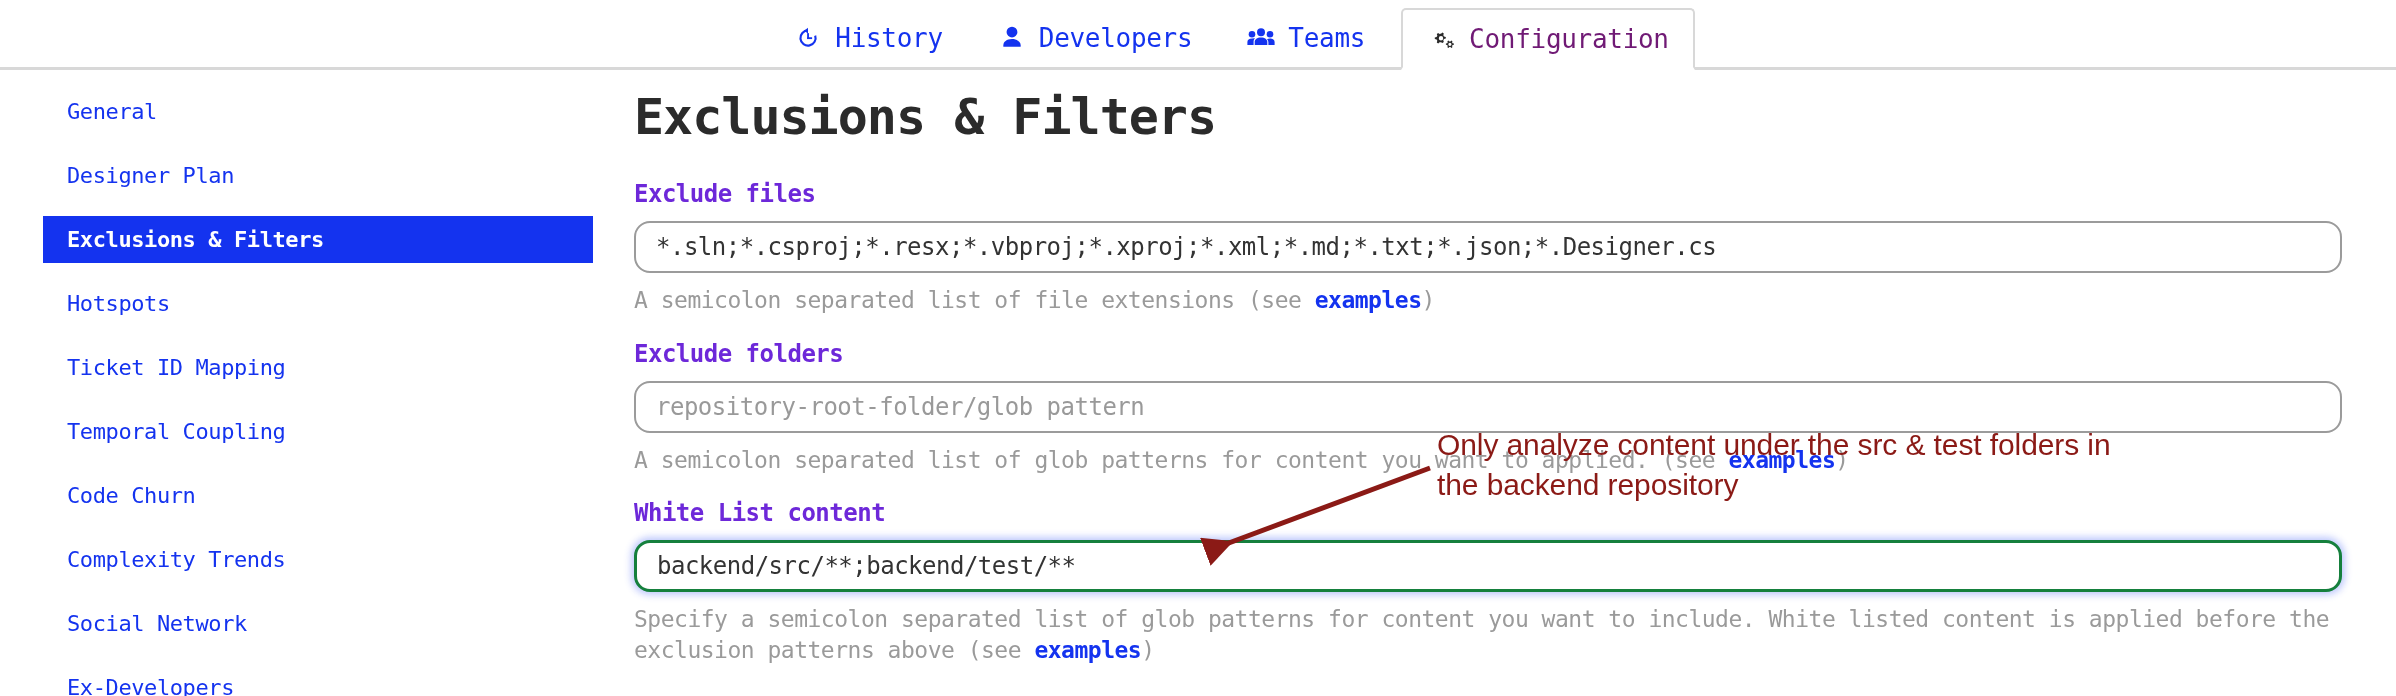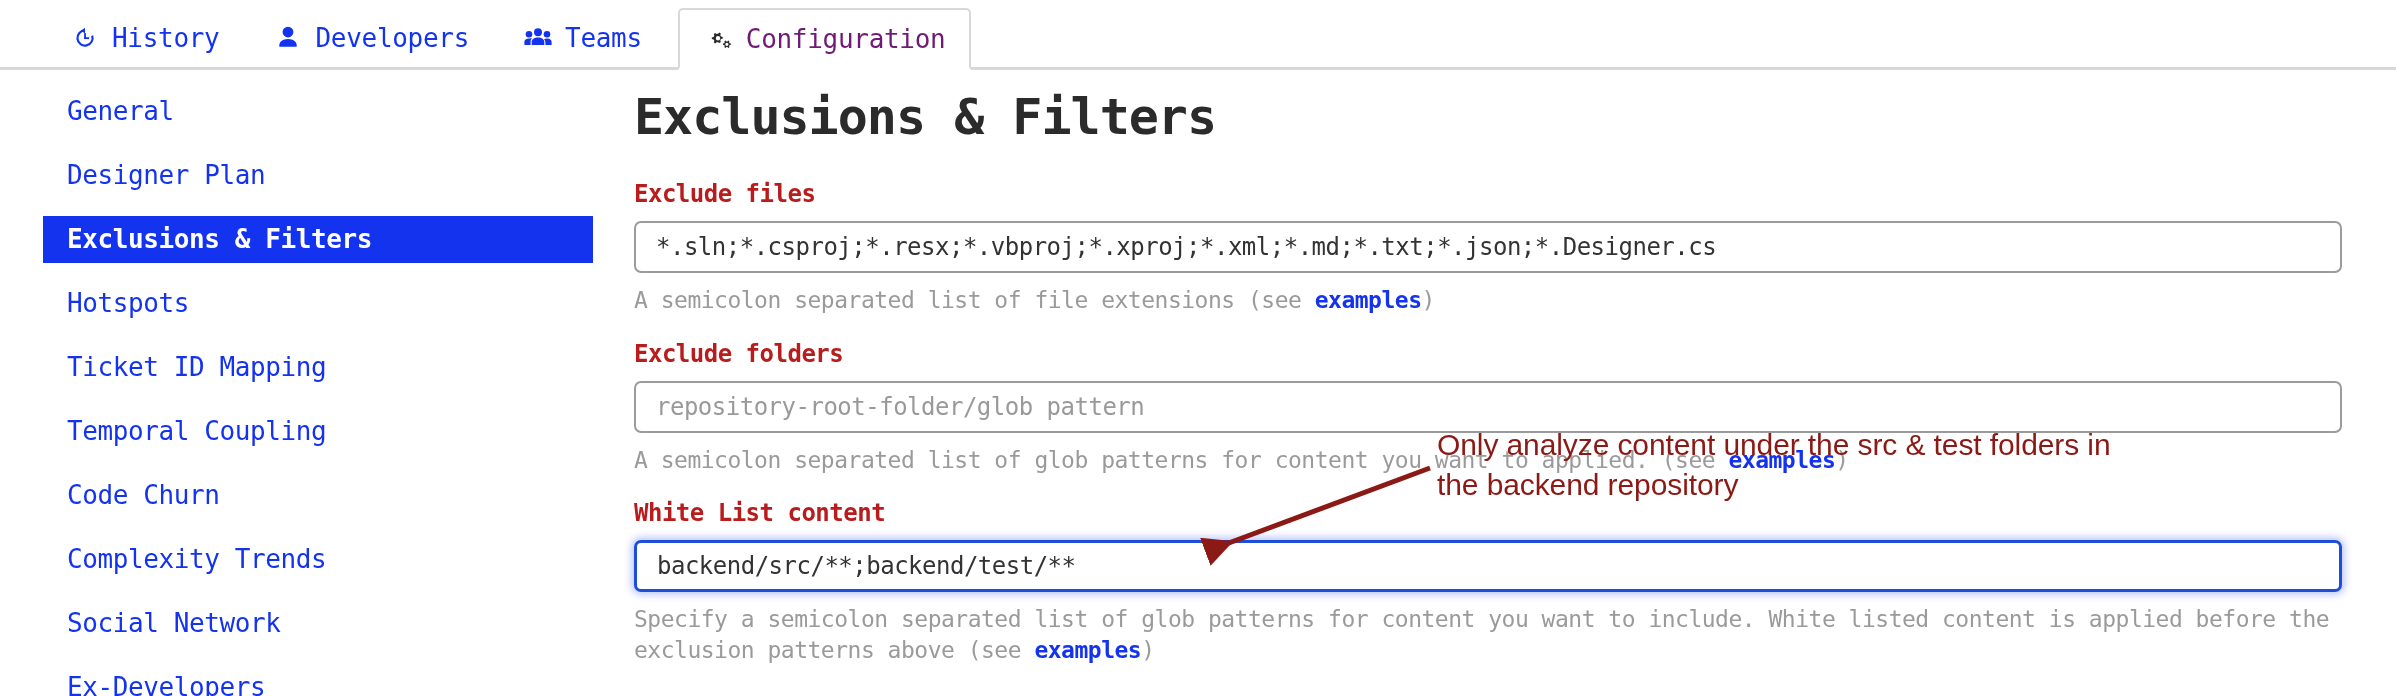--- a/index.html
+++ b/index.html
@@ -8,22 +8,23 @@
     background: #ffffff;
     font-family: "DejaVu Sans Mono", monospace;
     overflow: hidden;
   }
   .page { position: relative; width: 2396px; height: 696px; }
 
   
   .tabbar {
     position: absolute; left: 0; top: 0; width: 2396px; height: 70px;
     display: flex; align-items: flex-end;
-    padding-left: 43px;
+    padding-left: 65px;
     border-bottom: 3px solid #d8d8d8;
+    justify-content: center;
   }
   .tab {
     display: flex; align-items: center; gap: 12px;
     height: 62px; padding: 0 24px;
     font-size: 26px; letter-spacing: -0.3px;
     color: #1433ef; white-space: nowrap;
     background: transparent;
     border: 3px solid transparent;
     border-bottom: none;
     position: relative;
@@ -41,52 +42,52 @@
                 width: 30px; height: 28px; }
   .tab .ticon svg { display: block; }
 
   
   .sidebar {
     position: absolute; left: 43px; top: 88px; width: 550px;
   }
   .side-item {
     display: block; height: 47px; line-height: 47px;
     padding-left: 24px;
-    font-size: 26px; color: #1433ef; letter-spacing: -0.4px;
+    font-size: 22px; color: #1433ef; letter-spacing: -0.4px;
     white-space: nowrap;
     margin-bottom: 17px;
   }
   .side-item.active {
     background: #1433ef; color: #ffffff; font-weight: bold;
   }
 
   
   .content {
     position: absolute; left: 634px; top: 88px; width: 1708px;
   }
   .page-title {
     font-size: 50px; font-weight: bold; color: #2b2b2b;
     letter-spacing: -1px; margin-bottom: 34px;
   }
   .field-label {
-    font-size: 24px; font-weight: bold; color: #b91c1c;
+    font-size: 24px; font-weight: bold; color: #6d28d9;
     letter-spacing: -0.5px; margin-bottom: 13px;
   }
   .field-input {
     display: block; width: 1708px; height: 52px;
-    border: 2px solid #9b9b9b; border-radius: 7px;
+    border: 2px solid #9b9b9b; border-radius: 16px;
     background: #ffffff;
     padding: 0 20px;
     font-family: "DejaVu Sans Mono", monospace;
     font-size: 24px; color: #333333; letter-spacing: -0.5px;
     outline: none;
   }
   .field-input::placeholder { color: #999999; }
   .field-input.focused {
-    border: 3px solid #1d4ed8;
+    border: 3px solid #15803d;
     box-shadow: 0 0 7px 3px rgba(60,90,245,0.32);
   }
   .field-help {
     font-size: 23px; color: #9a9a9a; letter-spacing: -0.5px;
     margin-top: 12px; line-height: 1.33;
   }
   .field-help a { color: #1433ef; font-weight: bold; text-decoration: none; }
   .field-group { margin-bottom: 24px; }
 
   

